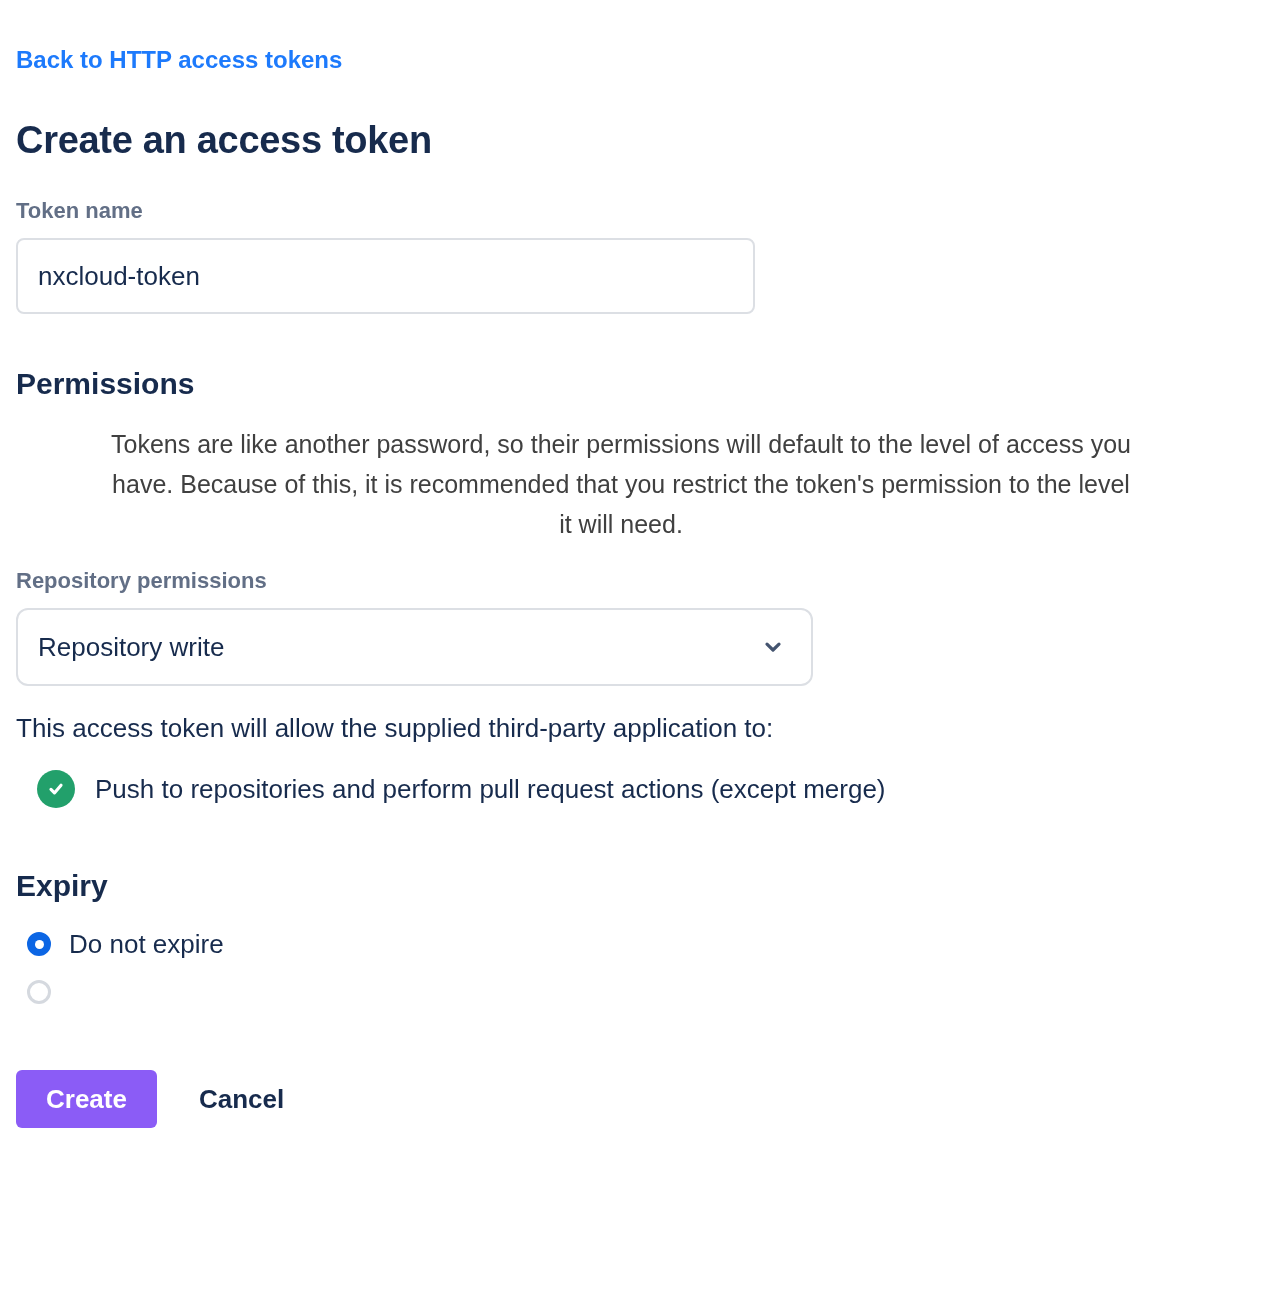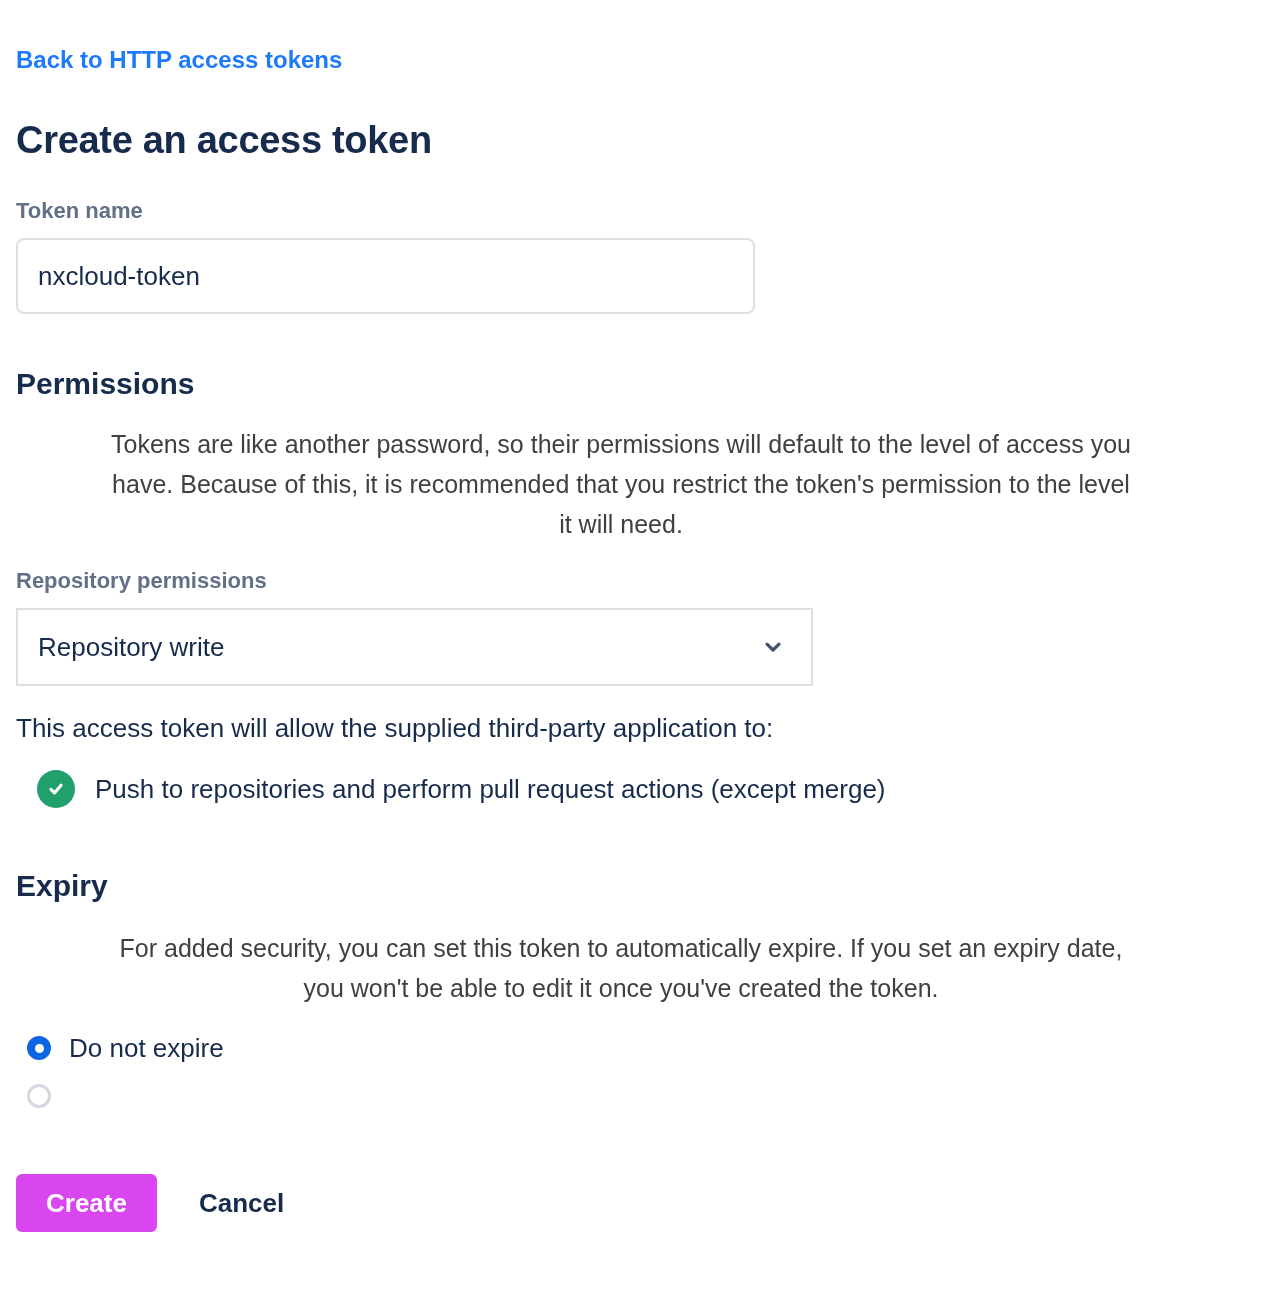--- a/index.html
+++ b/index.html
@@ -75,21 +75,21 @@
     max-width: 1210px;
     text-align: center;
   }
   p.body-text.expiry-desc { margin-top: 24px; }
 
   .select {
     margin-top: 14px;
     width: 797px;
     height: 78px;
     border: 2px solid #DCDFE4;
-    border-radius: 0;
+    border-radius: 12px;
     background: #ffffff;
     display: flex;
     align-items: center;
     justify-content: space-between;
     padding: 0 26px 0 20px;
     font-size: 26px;
     color: #172B4D;
     cursor: pointer;
   }
   .select .chevron { flex: 0 0 auto; }
@@ -164,21 +164,21 @@
     margin-top: 62px;
     display: flex;
     align-items: center;
     gap: 42px;
   }
   .btn-primary {
     height: 58px;
     padding: 0 30px;
     border: none;
     border-radius: 6px;
-    background: #d946ef;
+    background: #8b5cf6;
     color: #ffffff;
     font-family: "Liberation Sans", sans-serif;
     font-size: 26px;
     font-weight: 600;
     cursor: pointer;
   }
   .btn-subtle {
     height: 58px;
     padding: 0;
     border: none;
@@ -221,22 +221,20 @@
     <span class="check-circle">
       <svg width="22" height="22" viewBox="0 0 24 24">
         <path d="M6.5 12.5 L10.3 16.3 L17.5 7.8" fill="none" stroke="#ffffff" stroke-width="3.4" stroke-linecap="round" stroke-linejoin="round"></path>
       </svg>
     </span>
     <span class="scope-text">Push to repositories and perform pull request actions (except merge)</span>
   </div>
 
 
   <h2 class="section-heading expiry">Expiry</h2>
-  <p class="body-text expiry-desc">For added security, you can set this token to automatically expire. If you set an expiry date,
-you won't be able to edit it once you've created the token.</p>
 
   <div class="radio-row">
     <span class="radio selected"></span>
     <span class="radio-label">Do not expire</span>
   </div>
   <div class="radio-row">
     <span class="radio"></span>
   </div>
 
   <div class="actions">

